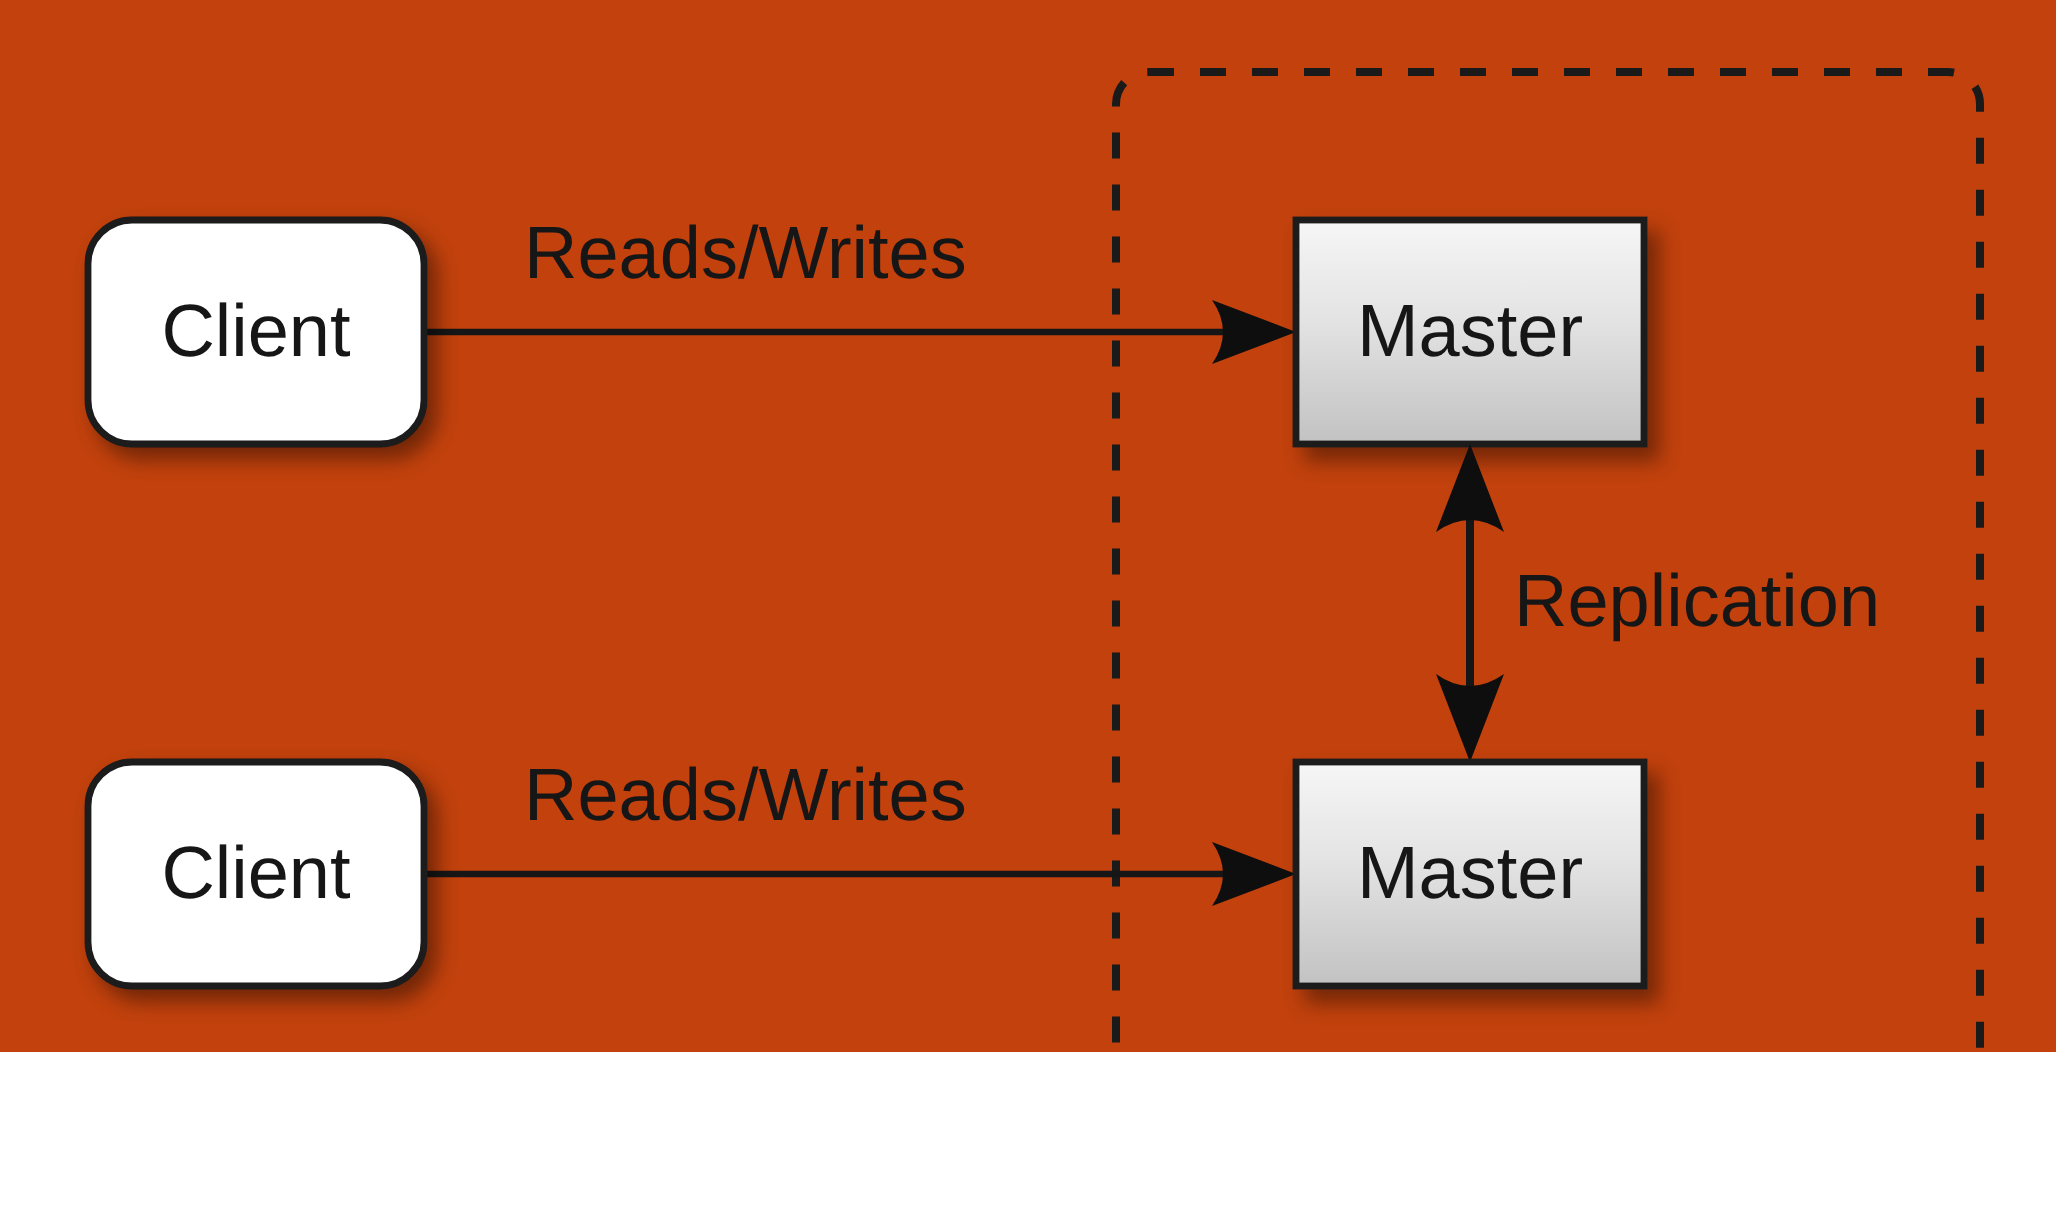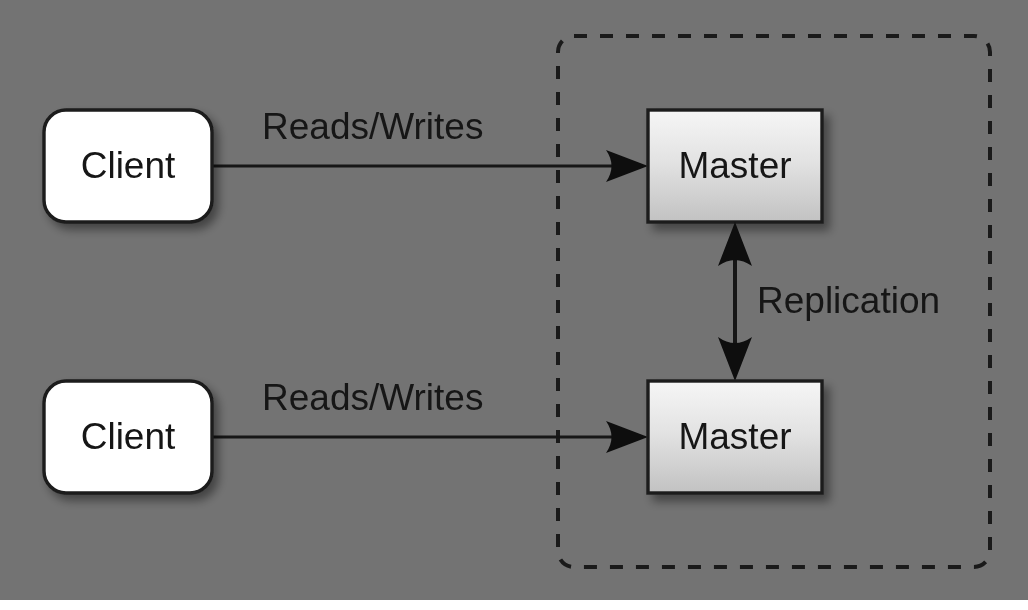--- a/index.html
+++ b/index.html
@@ -7,22 +7,22 @@
     margin: 0;
     padding: 0;
     background: #ffffff;
   }
   body {
     font-family: "Liberation Sans", sans-serif;
   }
   #canvas {
     position: relative;
     width: 1028px;
-    height: 600px;
-    background: #737373;
+    height: 526px;
+    background: #c2410c;
     overflow: hidden;
     text-decoration: underline;
   }
   #diagram-svg {
     position: absolute;
     left: 0;
     top: 0;
     width: 1028px;
     height: 610px;
     display: block;

